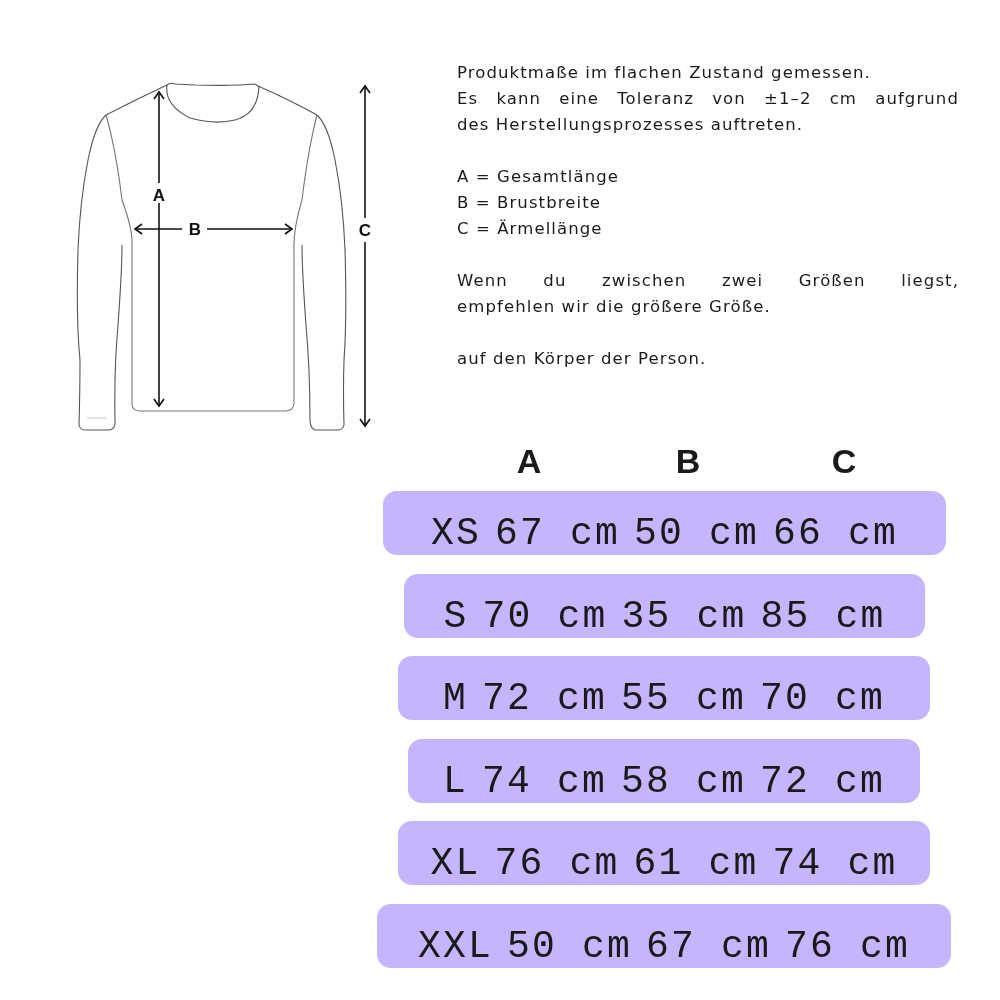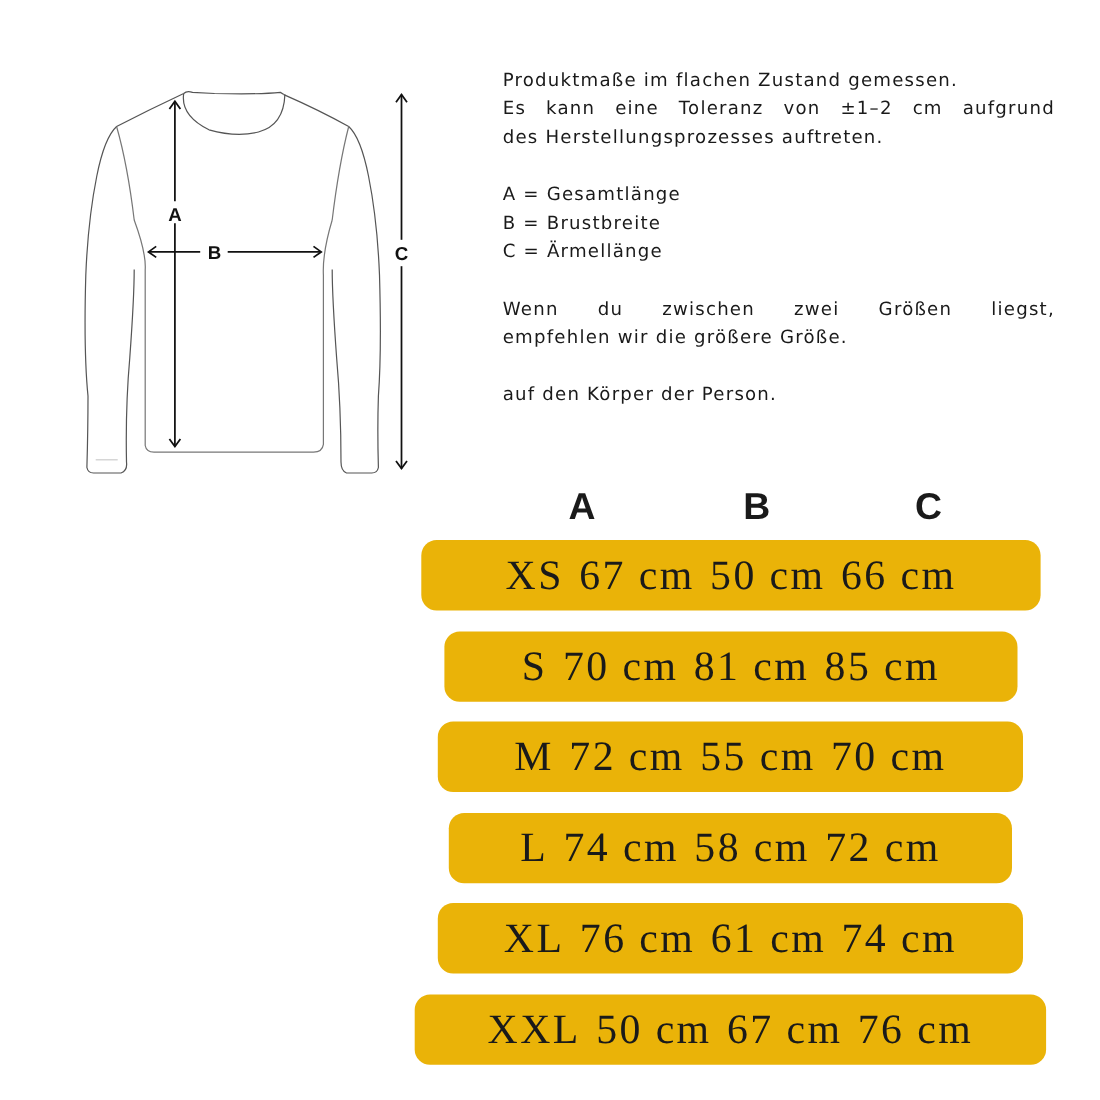--- a/index.html
+++ b/index.html
@@ -9,24 +9,24 @@
     .diagram svg { width: 340px; height: 370px; display: block; }
     .info { position: absolute; left: 423px; top: 60px; width: 502px;
             font-size: 16.5px; line-height: 26px; letter-spacing: 1.1px; color: #1a1a1a; margin-left: 34px; }
     .info p { margin: 0 0 26px 0; text-align: justify; text-align-last: left; }
     .info p .line { display: block; }
     .info .j { text-align: justify; text-align-last: justify; display: block; }
     .headers { position: absolute; top: 442px; left: 0; width: 1000px; height: 44px; }
     .col-head { position: absolute; top: 0; font-weight: bold; font-size: 34px;
                 font-family: "Liberation Sans", sans-serif; transform: translateX(-50%); }
     .rows { position: absolute; top: 0; left: 0; }
-    .row { position: absolute; height: 64px; background: #eab308; border-radius: 14px;
-           display: flex; align-items: center; justify-content: center;
+    .row { position: absolute; height: 64px; background: #c4b5fd; border-radius: 14px;
+           display: flex; align-items: flex-end; justify-content: center;
            font-size: 38px; letter-spacing: 2.2px; color: #1a1a1a; white-space: nowrap;
-           font-family: Liberation Serif, serif; font-weight: normal; }
+           font-family: Liberation Mono, monospace; font-weight: normal; }
     .row span + span { margin-left: 14px; }
   </style>
 </head>
 <body>
 
 <div class="diagram">
   <svg viewBox="0 0 340 370">
 
     <g fill="none" stroke="#555" stroke-width="1.1">
 
@@ -93,21 +93,21 @@
 <div class="rows">
   <div class="row" style="left:383px; top:491px; width:563px;">
     <span>XS</span>
     <span>67 cm</span>
     <span>50 cm</span>
     <span>66 cm</span>
   </div>
   <div class="row" style="left:404px; top:574px; width:521px;">
     <span>S</span>
     <span>70 cm</span>
-    <span>81 cm</span>
+    <span>35 cm</span>
     <span>85 cm</span>
   </div>
   <div class="row" style="left:398px; top:656px; width:532px;">
     <span>M</span>
     <span>72 cm</span>
     <span>55 cm</span>
     <span>70 cm</span>
   </div>
   <div class="row" style="left:408px; top:739px; width:512px;">
     <span>L</span>

